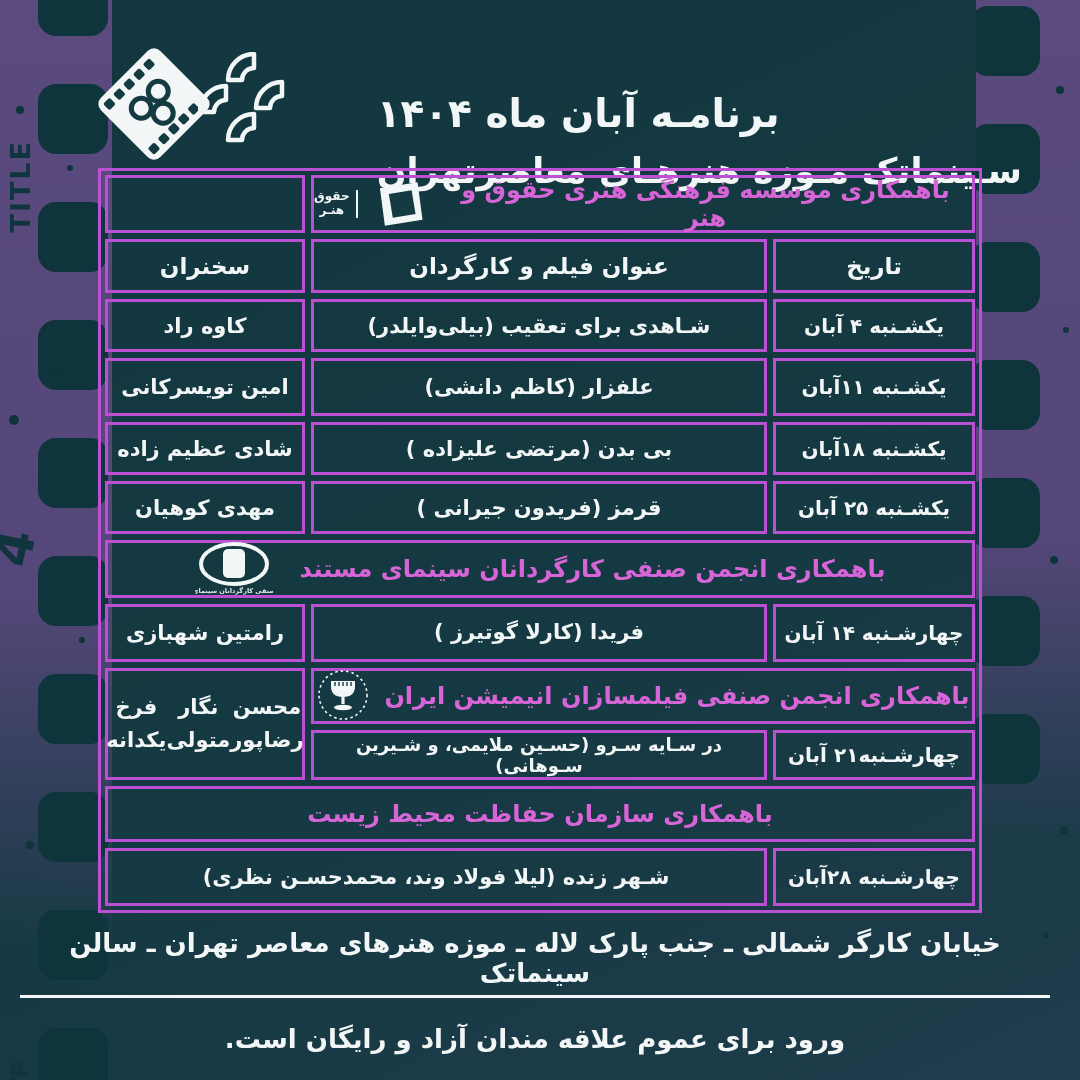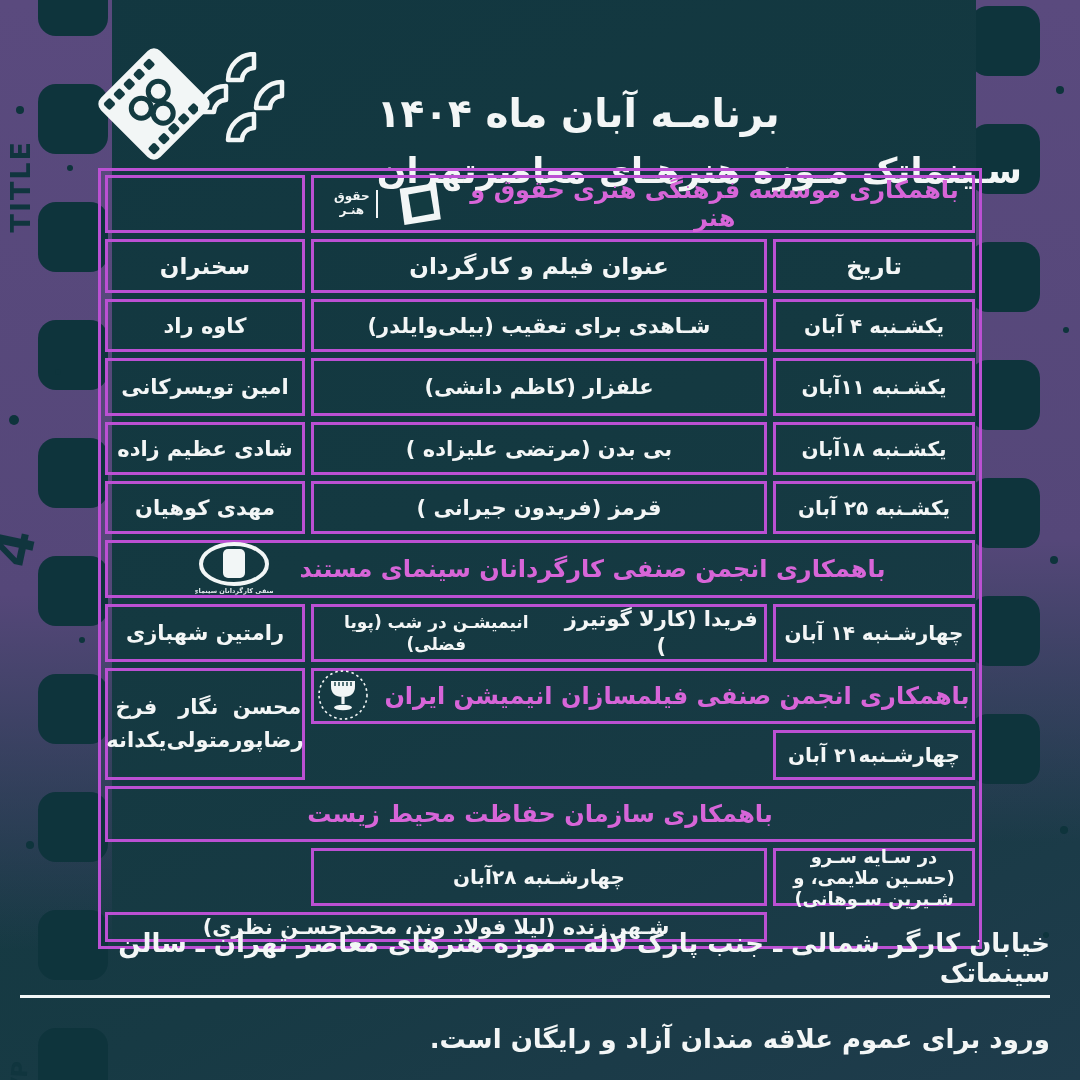--- a/index.html
+++ b/index.html
@@ -31,22 +31,22 @@
   .hdr{font-weight:800;font-size:23px;}
   .sec{color:#d765d8;font-weight:800;font-size:24px;gap:14px;}
   .span2{grid-column:1/3;}
   .spanAll{grid-column:1/-1;gap:27px;}
   .filmwide{grid-column:2/-1;}
   .spkMulti{grid-column:3;grid-row:9/11;flex-direction:row;line-height:1.55;font-size:21px;font-weight:700;}
   .two{flex-direction:row;line-height:1.3;}
   .two .l2{font-size:17px;}
   .small{font-size:18px;}
   .haq-cap{font-size:12px;font-weight:700;line-height:1.15;color:#f3f6f6;
-           border-right:2px solid #f3f6f6;padding-right:6px;display:flex;flex-direction:column;margin-left:20px;}
-  .footer{position:absolute;top:928px;left:20px;right:30px;z-index:2;}
+           border-right:2px solid #f3f6f6;padding-right:6px;display:flex;flex-direction:column;}
+  .footer{position:absolute;top:928px;left:20px;right:30px;text-align:center;z-index:2;}
   .f1{display:inline-block;font-size:26px;font-weight:800;padding-bottom:7px;border-bottom:3px solid #f3f7f7;}
   .f2{margin-top:26px;font-size:26px;font-weight:800;}
 </style>
 </head>
 <body>
 
 <div class="page">
 
   <svg class="strip left" width="112" height="1080" viewBox="0 0 112 1080">
     <defs>
@@ -184,46 +184,45 @@
       <svg width="78" height="58" viewBox="0 0 78 58">
         <ellipse cx="39" cy="24" rx="33" ry="20" fill="none" stroke="#f2f6f6" stroke-width="4"></ellipse>
         <rect x="28" y="9" width="22" height="29" rx="5" fill="#f2f6f6"></rect>
         <text x="39" y="53" font-size="6.5" fill="#dfe9ea" text-anchor="middle">انجمن صنفی کارگردانان سینمای مستند</text>
       </svg>
     </div>
 
     <div class="c date">چهارشـنبه ۱۴ آبان</div>
     <div class="c film two">
       <span>فریدا  (کارلا گوتیرز )</span>
-      <span class="l2">انیمیشـن در شب  (پویا فضلی)</span>
     </div>
     <div class="c spk">رامتین شهبازی</div>
 
     <div class="c sec span2">
       <span>باهمکاری انجمن صنفی فیلمسازان انیمیشن ایران</span>
       <svg width="54" height="54" viewBox="0 0 54 54">
         <circle cx="27" cy="26" r="24" fill="none" stroke="#f2f6f6" stroke-width="1.6" stroke-dasharray="2.5 3"></circle>
         <path d="M15 12 h24 v5 q0 11 -12 11 q-12 0 -12 -11 z" fill="#f2f6f6"></path>
         <path d="M19 13v4M23 13v4M27 13v4M31 13v4M35 13v4" stroke="#133b41" stroke-width="1.4"></path>
         <rect x="25.4" y="28" width="3.2" height="7" fill="#f2f6f6"></rect>
         <ellipse cx="27" cy="38.5" rx="9" ry="2.8" fill="#f2f6f6"></ellipse>
       </svg>
     </div>
     <div class="c spkMulti">
       <span>محسن رضاپور</span>
       <span>نگار متولی</span>
       <span>فرخ یکدانه</span>
     </div>
 
     <div class="c date">چهارشـنبه۲۱ آبان</div>
+    <div class="c film small">در سـایه سـرو  (حسـین ملایمی، و شـیرین سـوهانی)</div>
+
     <div class="c sec spanAll">
       <span>باهمکاری سازمان حفاظت محیط زیست</span>
     </div>
-
-    <div class="c film small">در سـایه سـرو  (حسـین ملایمی، و شـیرین سـوهانی)</div>
 
     <div class="c date">چهارشـنبه ۲۸آبان</div>
     <div class="c film filmwide">شـهر زنده  (لیلا فولاد وند، محمدحسـن نظری)</div>
 
   </div>
 
   <div class="footer">
     <div>
       <span class="f1">خیابان کارگر شمالی ـ جنب پارک لاله ـ موزه هنرهای معاصر تهران ـ سالن سینماتک</span>
     </div>

